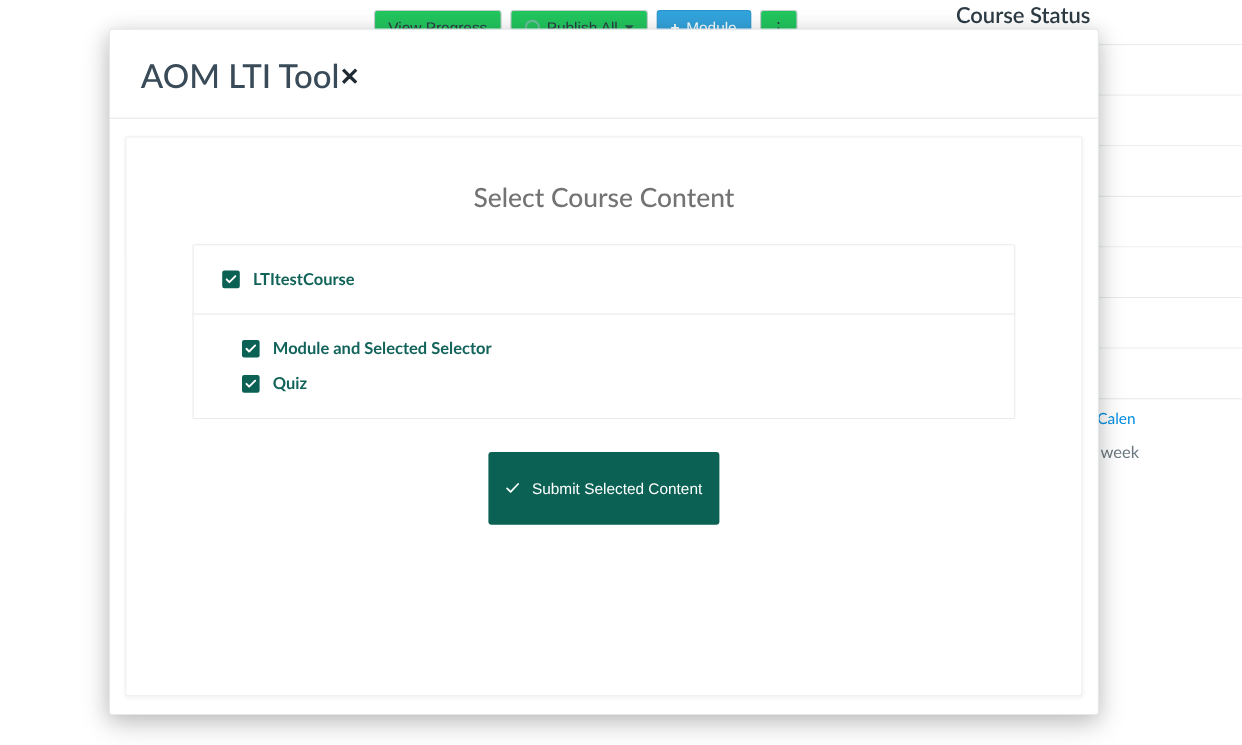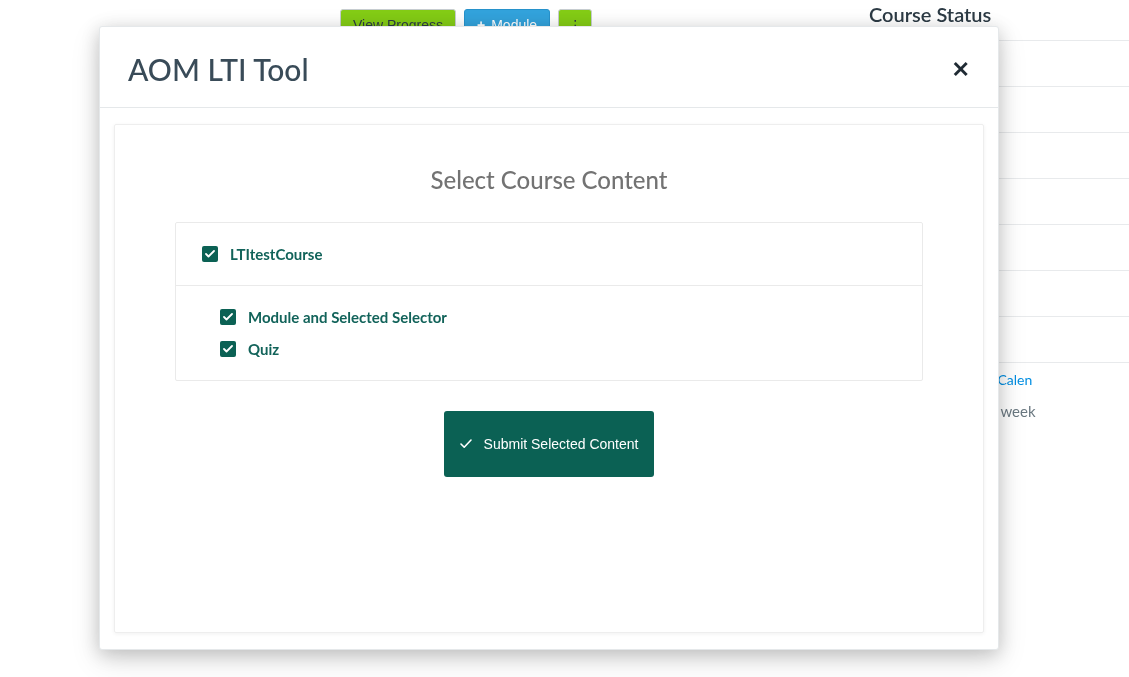--- a/index.html
+++ b/index.html
@@ -21,21 +21,21 @@
     .bg-toolbar {
       position: absolute;
       top: 9px;
       left: 340px;
       display: flex;
       gap: 8px;
       align-items: center;
     }
     .btn {
       border: 1px solid #C7CDD1;
-      background: #84cc16;
+      background: #22c55e;
       border-radius: 3px;
       padding: 8px 12px;
       font-size: 14px;
       color: #2D3B45;
       line-height: 1;
       display: inline-flex;
       align-items: center;
       gap: 6px;
     }
     .btn-primary {
@@ -140,21 +140,20 @@
       background: #fff;
       border: 1px solid #E5E8EA;
       border-radius: 3px;
       box-shadow: 0 4px 18px rgba(0,0,0,0.18), 0 10px 30px rgba(0,0,0,0.12);
       overflow: hidden;
       display: flex;
       flex-direction: column;
     }
     .modal-head {
       display: flex;
-      justify-content: space-between;
       align-items: center;
       padding: 24px 28px 20px 28px;
       border-bottom: 1px solid #E5E8EA;
     }
     .modal-title {
       font-size: 30px;
       font-weight: 500;
       color: #394B58;
     }
     .close-x {
@@ -245,20 +244,25 @@
     }
   </style>
 </head>
 <body>
 
 <div class="bg">
 
   <div class="bg-toolbar">
     <button class="btn">
       <span>View Progress</span>
+    </button>
+    <button class="btn">
+      <span class="publish-dot"></span>
+      <span>Publish All</span>
+      <span class="chev-down"></span>
     </button>
     <button class="btn btn-primary">
       <span class="plus">+</span>
       <span>Module</span>
     </button>
     <button class="btn btn-icononly">
       <span>⋮</span>
     </button>
   </div>
 

